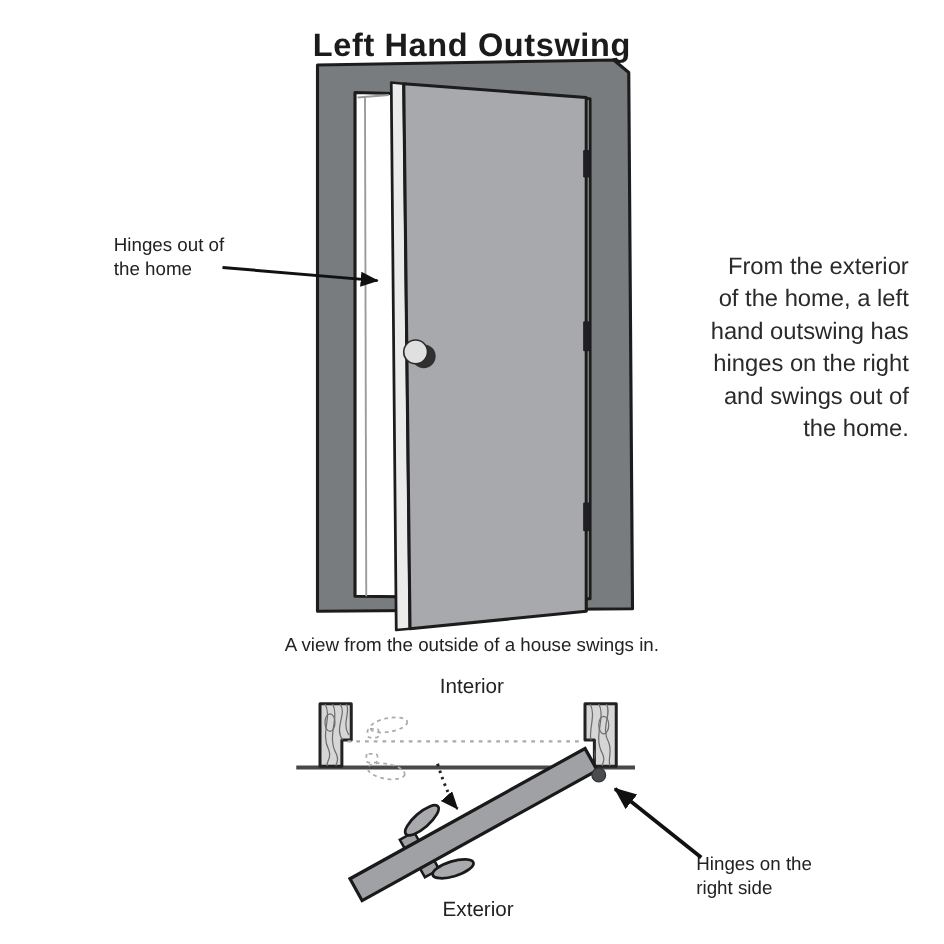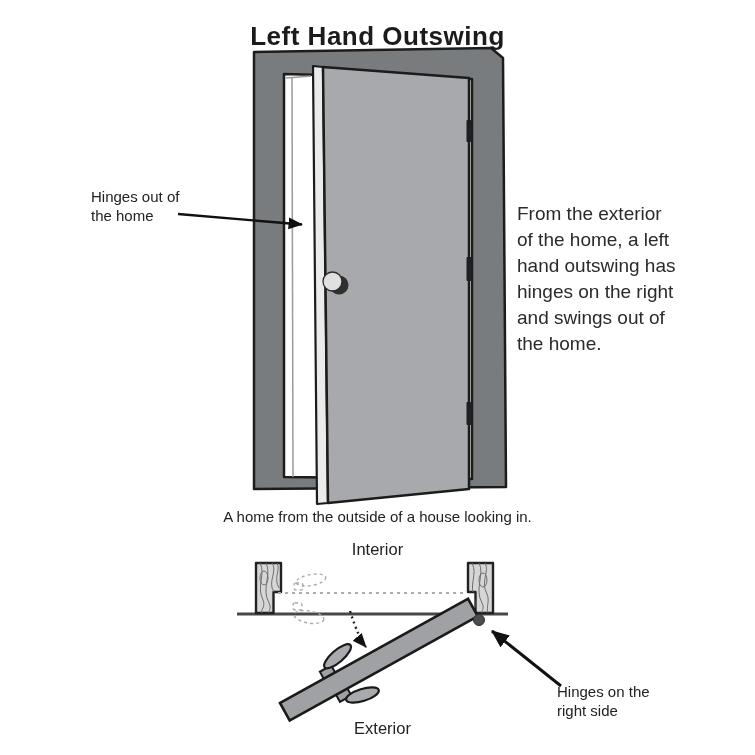--- a/index.html
+++ b/index.html
@@ -10,21 +10,21 @@
   .abs{position:absolute;}
   #title{
     top:4px;left:0;width:755px;text-align:center;
     font-size:26px;font-weight:bold;letter-spacing:.5px;color:#1b1b1b;margin-top:17px;
   }
   #swing-label{
     top:187px;left:91px;width:130px;font-size:15px;line-height:19px;
     white-space:pre-line;color:#222;
   }
   #description{
-    top:201px;right:28px;width:210px;text-align:left;
+    top:201px;right:28px;width:210px;text-align:right;
     font-size:19px;line-height:26px;color:#2a2a2a;white-space:pre-line;
   }
   #caption{
     top:508px;left:0;width:755px;text-align:center;font-size:15px;color:#222;
   }
   #interior-label{
     top:540px;left:0;width:755px;text-align:center;font-size:16.5px;color:#222;
   }
   #exterior-label{
     top:719px;left:5px;width:755px;text-align:center;font-size:16.5px;color:#222;
@@ -42,21 +42,21 @@
 
   <div id="title" class="abs">Left Hand Outswing</div>
   <div id="swing-label" class="abs">Hinges out of
 the home</div>
   <div id="description" class="abs">From the exterior
 of the home, a left
 hand outswing has
 hinges on the right
 and swings out of
 the home.</div>
-  <div id="caption" class="abs">A home from the outside of a house looking in.</div>
+  <div id="caption" class="abs">A view from the outside of a house swings in.</div>
   <div id="interior-label" class="abs">Interior</div>
   <div id="exterior-label" class="abs">Exterior</div>
   <div id="hinge-label" class="abs">Hinges on the
 right side</div>
 
   <svg width="755" height="755" viewBox="0 0 755 755">
     <defs>
       <marker id="ah" markerWidth="8" markerHeight="6" refX="5.6" refY="2.5" orient="auto">
         <path d="M0,0 L6,2.5 L0,5 Z" fill="#111"></path>
       </marker>

